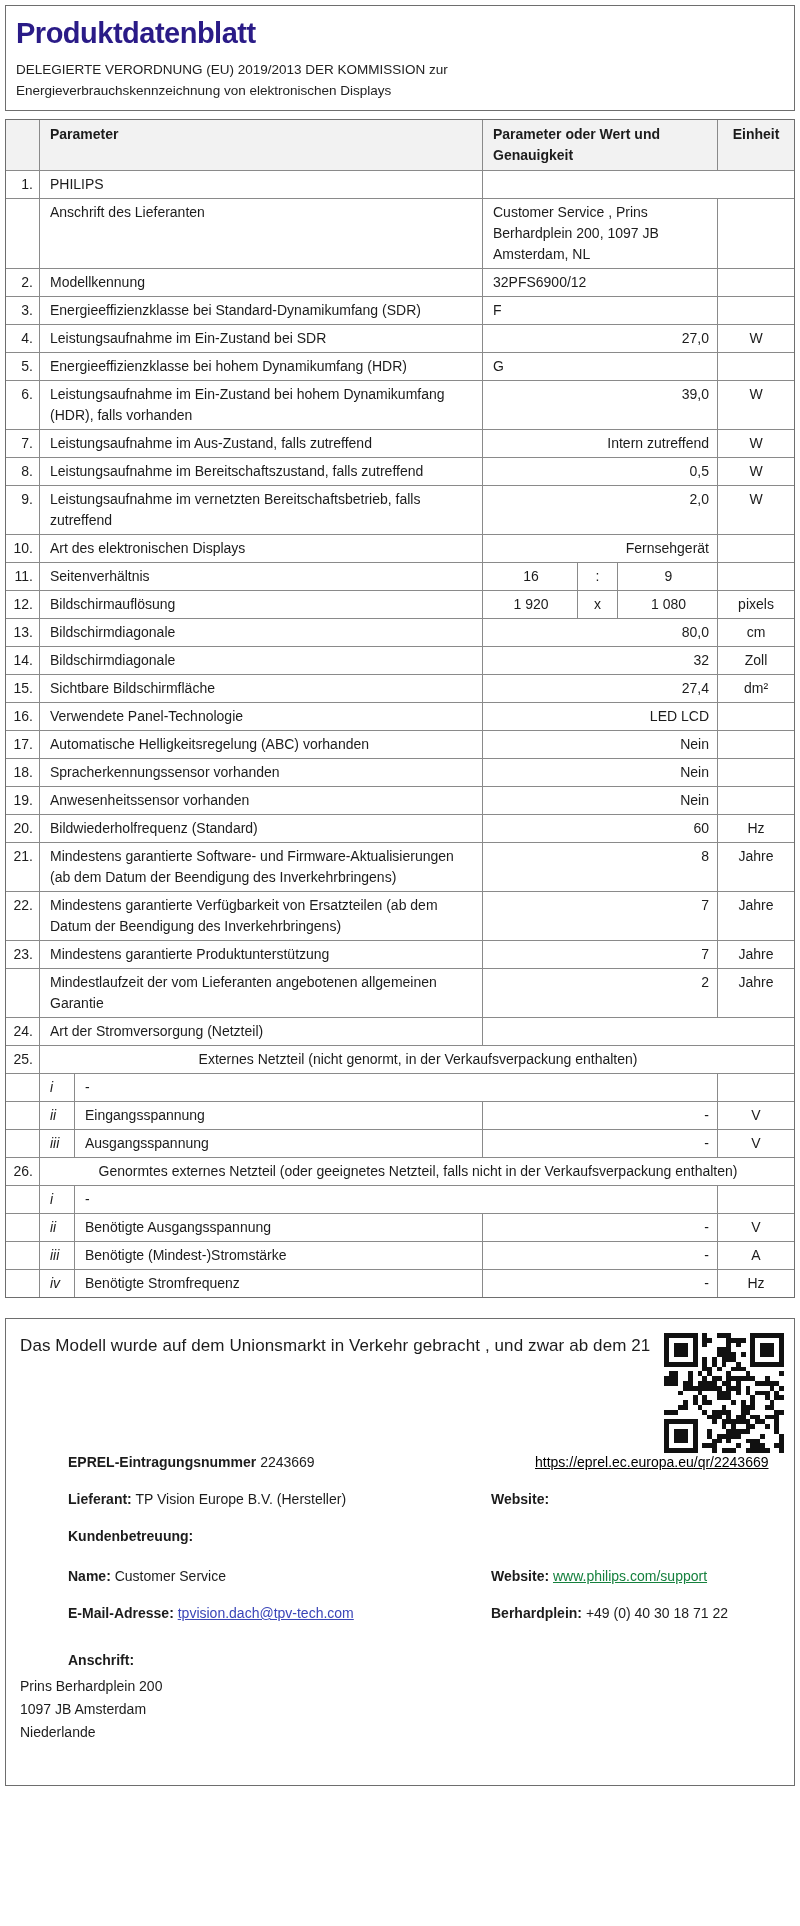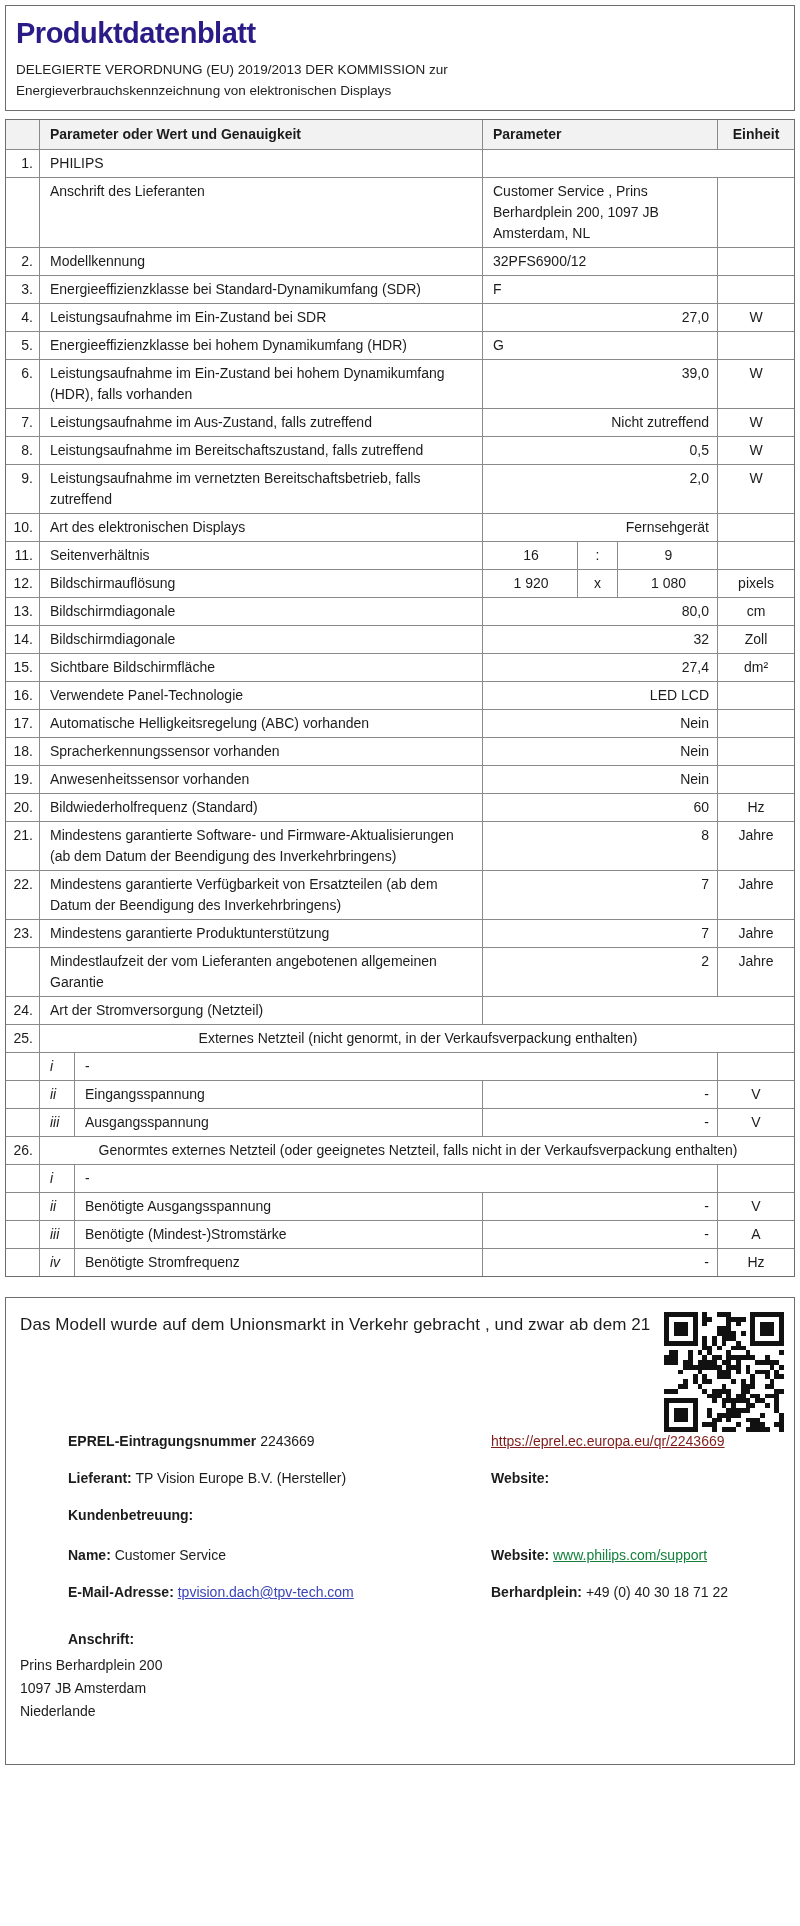--- a/index.html
+++ b/index.html
@@ -83,22 +83,22 @@
   <div class="page-title" style="color: rgb(42, 27, 135);">Produktdatenblatt</div>
   <div class="subtitle">
     <div>DELEGIERTE VERORDNUNG (EU) 2019/2013 DER KOMMISSION zur</div>
     <div>Energieverbrauchskennzeichnung von elektronischen Displays</div>
   </div>
 </div>
 
 <div class="dtable">
   <div class="trow r-head">
     <div class="c num"></div>
+    <div class="c">Parameter</div>
     <div class="c">Parameter oder Wert und Genauigkeit</div>
-    <div class="c">Parameter</div>
     <div class="c unit">Einheit</div>
   </div>
   <div id="table-body">
       <div class="trow r-normal">
         <div class="c num">1.</div>
         <div class="c val left">PHILIPS</div>
         <div class="c unit"></div>
       </div>
       <div class="trow r-normal">
         <div class="c num"></div>
@@ -132,21 +132,21 @@
       </div>
       <div class="trow r-normal">
         <div class="c num">6.</div>
         <div class="c label">Leistungsaufnahme im Ein-Zustand bei hohem Dynamikumfang (HDR), falls vorhanden</div>
         <div class="c val right">39,0</div>
         <div class="c unit">W</div>
       </div>
       <div class="trow r-normal">
         <div class="c num">7.</div>
         <div class="c label">Leistungsaufnahme im Aus-Zustand, falls zutreffend</div>
-        <div class="c val right">Nicht zutreffend</div>
+        <div class="c val right">Intern zutreffend</div>
         <div class="c unit">W</div>
       </div>
       <div class="trow r-normal">
         <div class="c num">8.</div>
         <div class="c label">Leistungsaufnahme im Bereitschaftszustand, falls zutreffend</div>
         <div class="c val right">0,5</div>
         <div class="c unit">W</div>
       </div>
       <div class="trow r-normal">
         <div class="c num">9.</div>
@@ -531,21 +531,21 @@
       <rect x="1" y="19" width="5" height="5" fill="#fff"></rect>
       <rect x="2" y="20" width="3" height="3" fill="#111"></rect>
     </svg>
 
   <div class="frow m96">
     <div class="fl">
       <b class="lab">EPREL-Eintragungsnummer</b>
       <span>2243669</span>
     </div>
     <div class="fr">
-      <a class="lnk eprel-link" style="color: #7f1d1d;">https://eprel.ec.europa.eu/qr/2243669</a>
+      <a class="lnk eprel-link" style="color: #000000; margin-left: 44px;">https://eprel.ec.europa.eu/qr/2243669</a>
     </div>
   </div>
 
   <div class="frow m16">
     <div class="fl">
       <b class="lab">Lieferant:</b>
       <span>TP Vision Europe B.V. (Hersteller)</span>
     </div>
     <div class="fr">
       <b class="lab">Website:</b>

